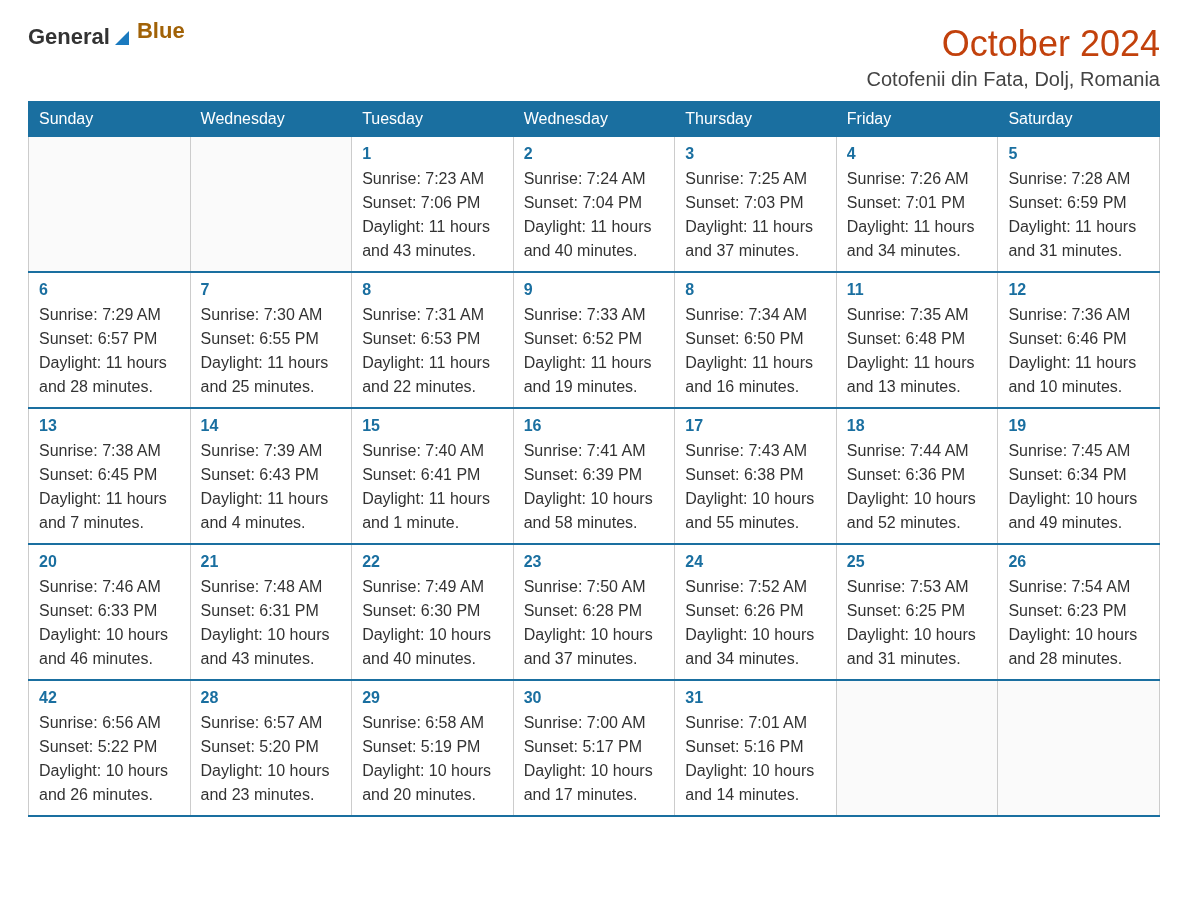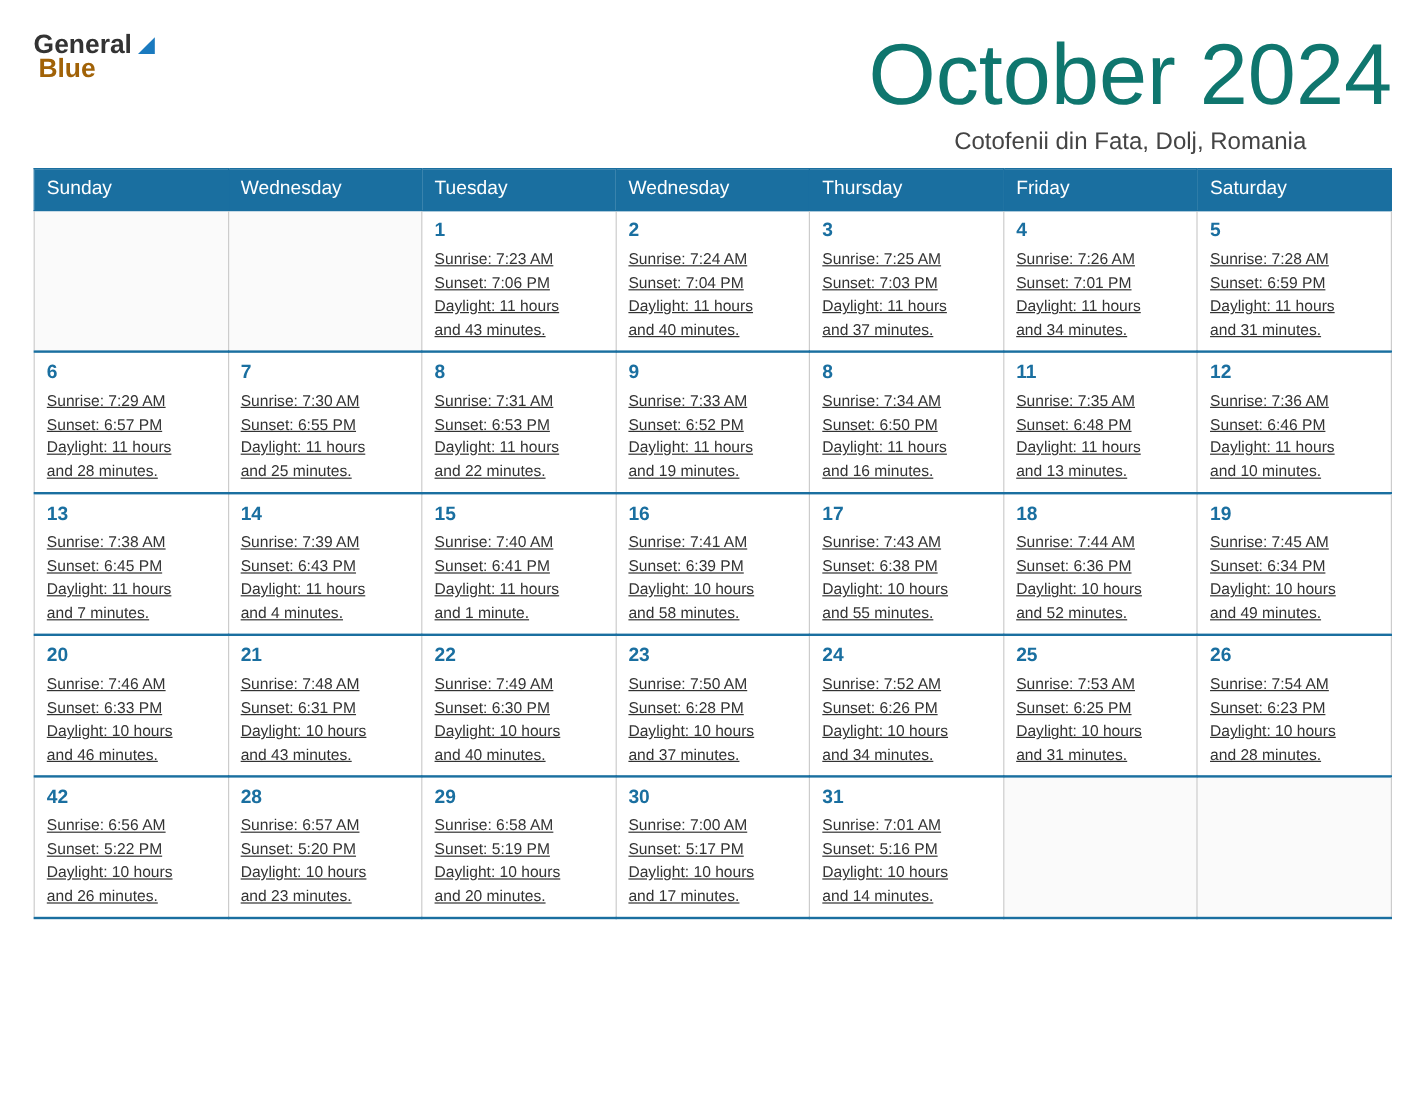--- a/index.html
+++ b/index.html
@@ -23,23 +23,23 @@
     }
     .logo-text-blue {
       font-size: 22px;
       font-weight: bold;
       color: #a16207;
     }
     .title-block {
       text-align: right;
     }
     .month-title {
-      font-size: 72px;
+      font-size: 36px;
       font-weight: normal;
-      color: #0f766e;
+      color: #c2410c;
       line-height: 1.1;
     }
     .location-title {
       font-size: 20px;
       color: #444;
       margin-top: 4px;
       text-align: center;
     }
     table {
       width: 100%;
@@ -68,34 +68,33 @@
       color: #333;
     }
     .day-num {
       font-size: 16px;
       font-weight: bold;
       color: #1a6fa0;
       display: block;
       margin-bottom: 4px;
     }
     .day-info {
-      font-size: 13px;
+      font-size: 16px;
       color: #333;
       line-height: 1.5;
-      text-decoration: underline;
     }
     tbody tr {
       border-bottom: 2px solid #1a6fa0;
     }
     .empty-cell {
       background: #fafafa;
     }
     .logo-wrapper {
       display: flex;
-      flex-direction: column;
+      flex-direction: row;
       align-items: flex-start;
     }
     .logo-line {
       display: flex;
       align-items: center;
     }
   </style>
 </head>
 <body>
 

